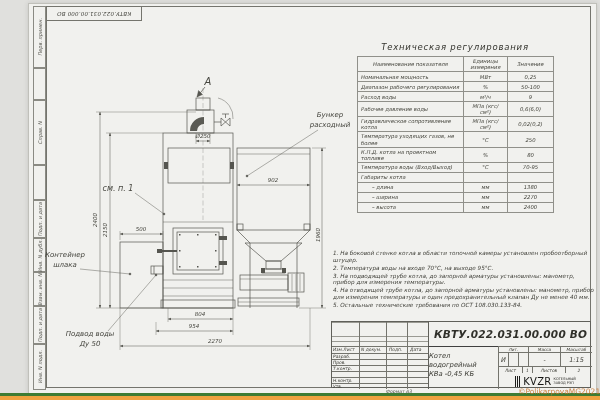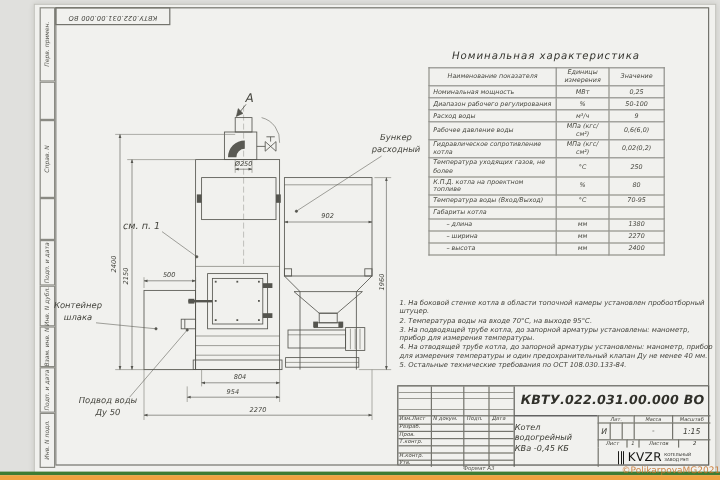--- a/index.html
+++ b/index.html
@@ -208,21 +208,21 @@
     <text x="290" y="47" font-size="7">Бункер</text>
     <text x="290" y="57" font-size="7">расходный</text>
     <text x="78" y="121" font-size="8">см. п. 1</text>
     <text x="25" y="187" font-size="7">Контейнер</text>
     <text x="25" y="197" font-size="7">шлака</text>
     <text x="50" y="266" font-size="7">Подвод воды</text>
     <text x="50" y="276" font-size="7">Ду 50</text>
   </g>
 </svg>
 
-<div id="tech-title">Номинальная характеристика</div>
+<div id="tech-title">Техническая регулирования</div>
 <table id="tech">
   <tbody>
       <tr>
     <th style="width:106px">Наименование показателя</th>
     <th style="width:44px">Единицы измерения</th>
     <th style="width:46px">Значение</th>
   </tr>
   <tr>
         <td>Номинальная мощность</td>
         <td class="c">МВт</td>

